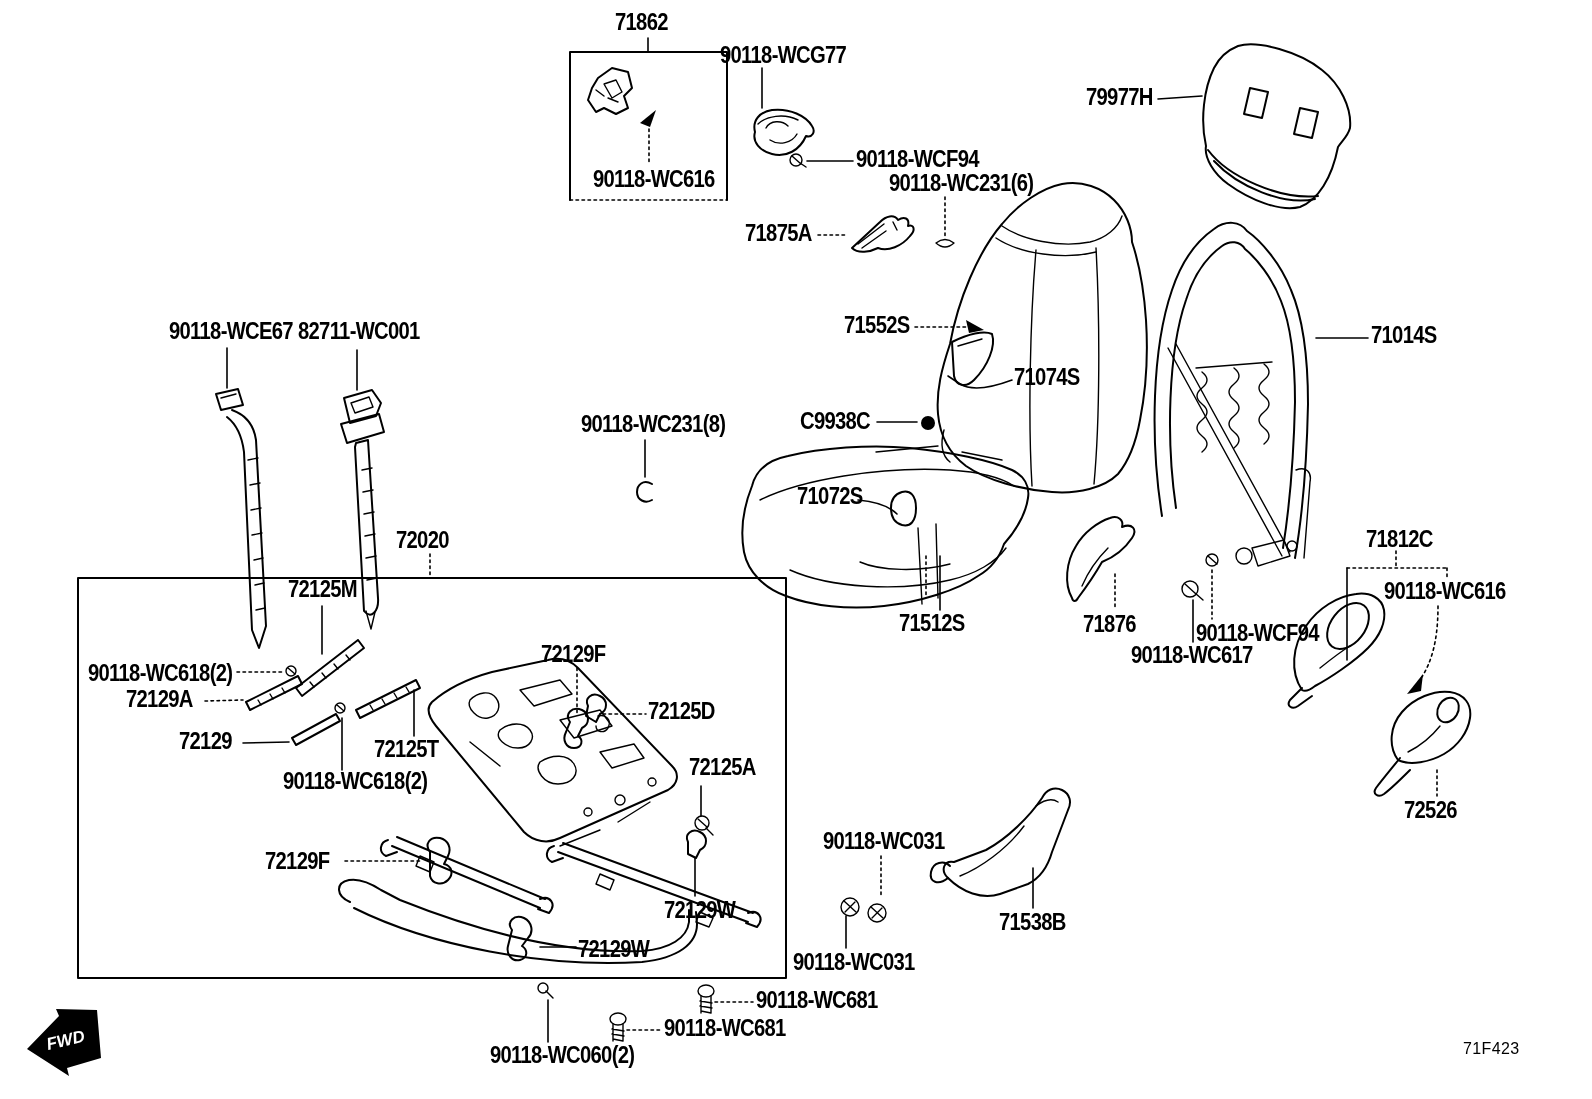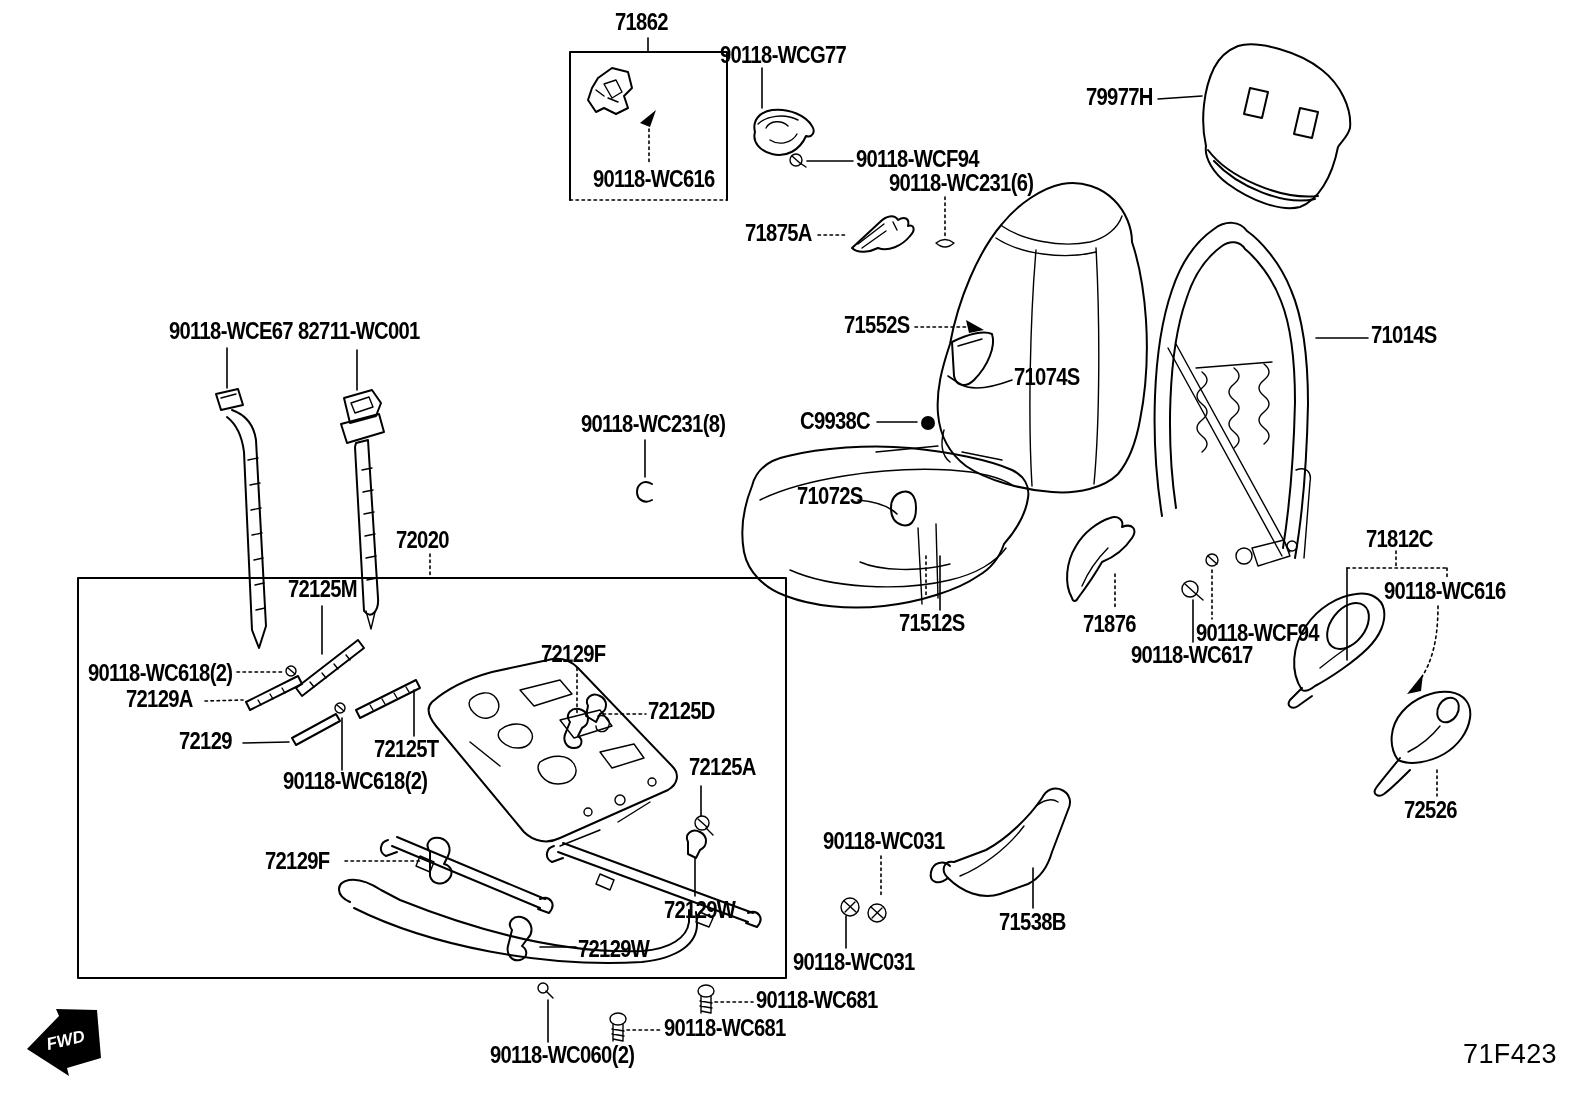--- a/index.html
+++ b/index.html
@@ -1,21 +1,21 @@
 <!DOCTYPE html>
 <html><head>
 <meta charset="utf-8">
 <style>
   html,body{margin:0;padding:0;background:#fff;}
   .stage{position:relative;width:1592px;height:1099px;background:#ffffff;overflow:hidden;
          font-family:"Liberation Sans",sans-serif;}
   .art{position:absolute;left:0;top:0;}
   .plabel{position:absolute;font-weight:700;font-size:23px;line-height:1;color:#000;
           letter-spacing:-0.8px;white-space:nowrap;transform:scaleX(0.88);transform-origin:left top;}
-  .code{font-size:27px;font-weight:500;letter-spacing:0.4px;transform:none;}
+  .code{font-size:16px;font-weight:500;letter-spacing:0.4px;transform:none;}
   svg .ln{fill:none;stroke:#000;stroke-width:2;stroke-linecap:round;stroke-linejoin:round;}
   svg .th{fill:none;stroke:#000;stroke-width:1.4;stroke-linecap:round;stroke-linejoin:round;}
   svg .ld{fill:none;stroke:#000;stroke-width:1.6;stroke-dasharray:2.5 3.5;stroke-linecap:round;}
   svg .sl{fill:none;stroke:#000;stroke-width:1.6;stroke-linecap:round;}
   svg .fl{fill:#000;stroke:none;}
 </style>
 </head>
 <body>
 
 <div class="stage">

